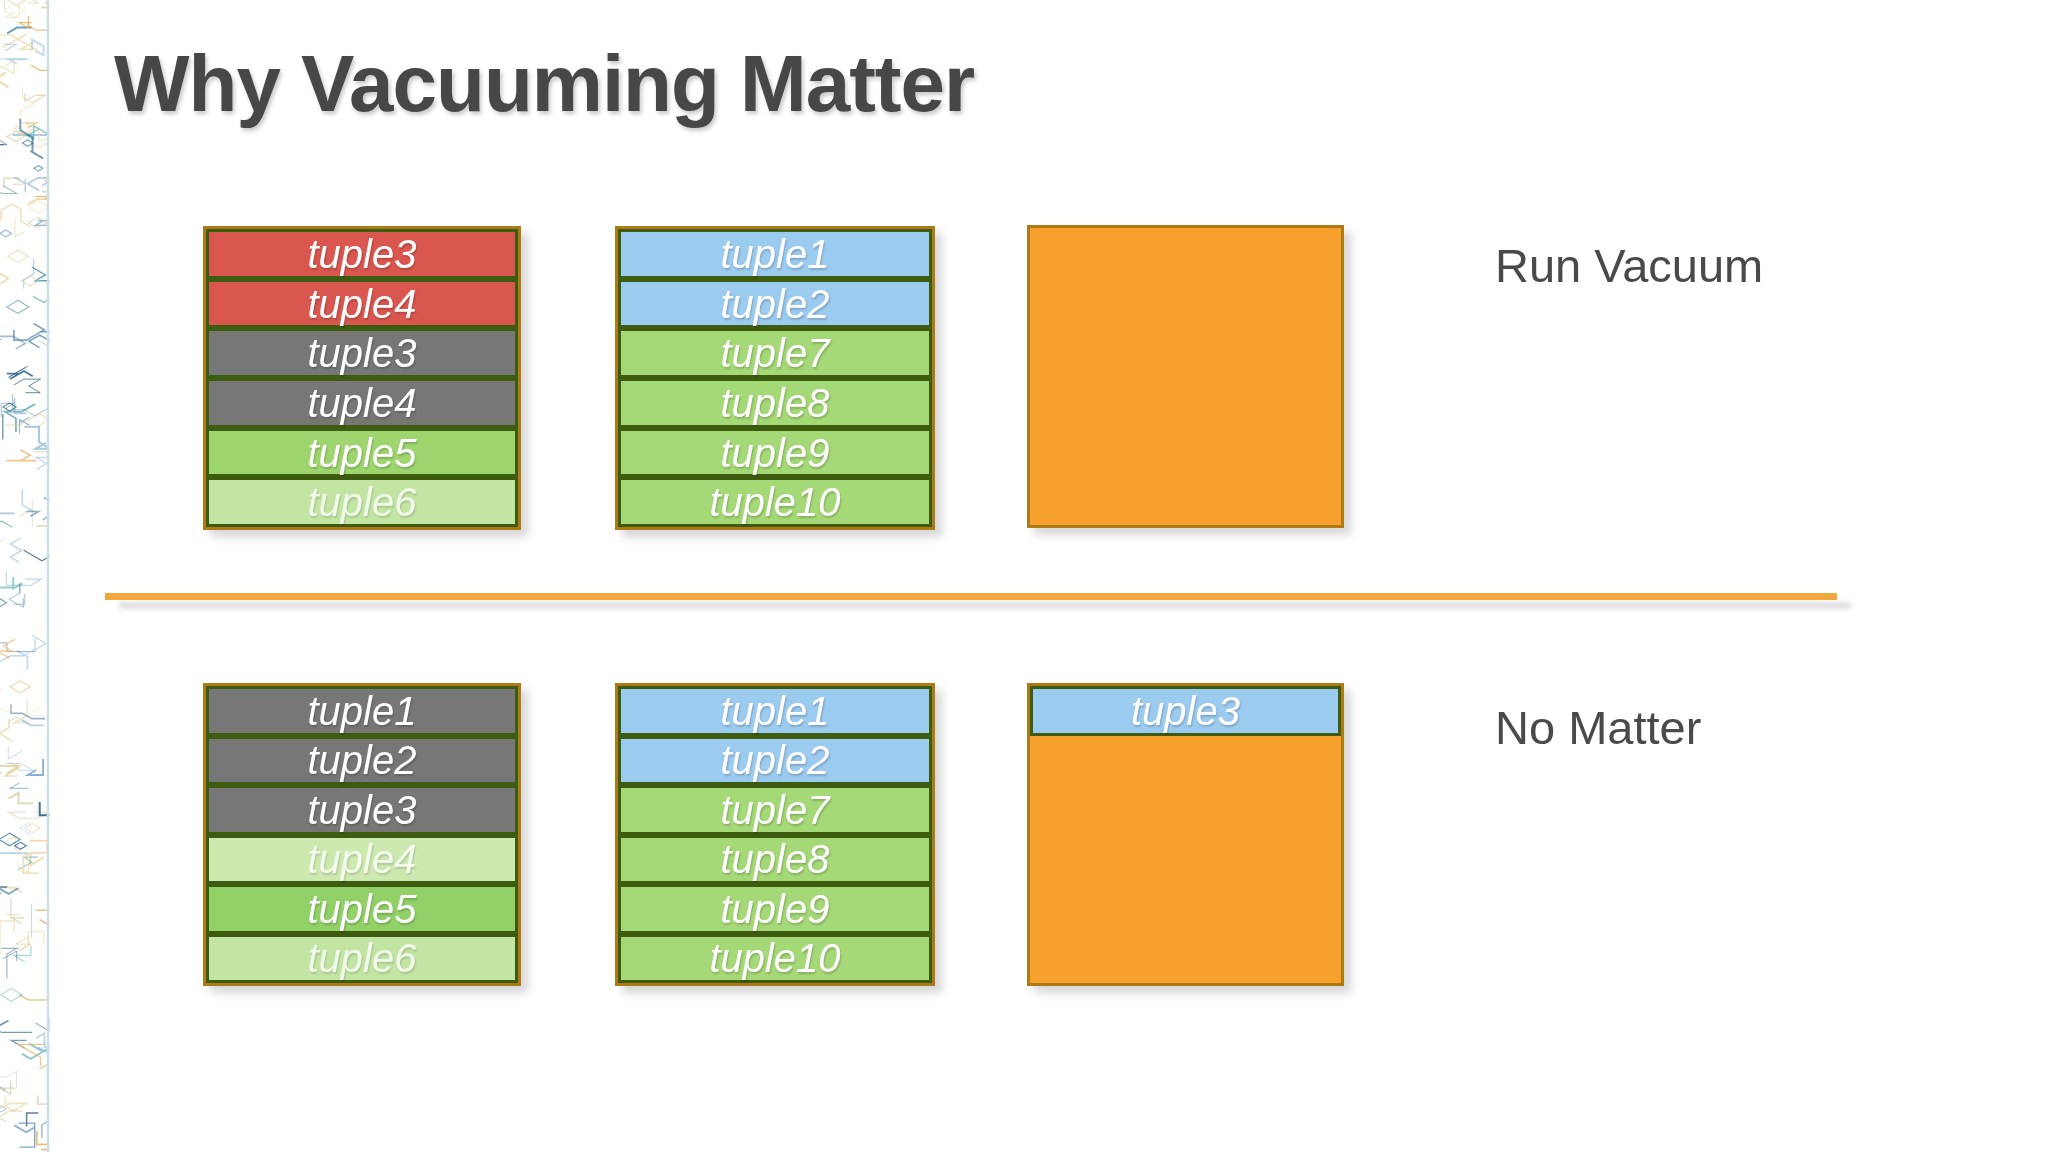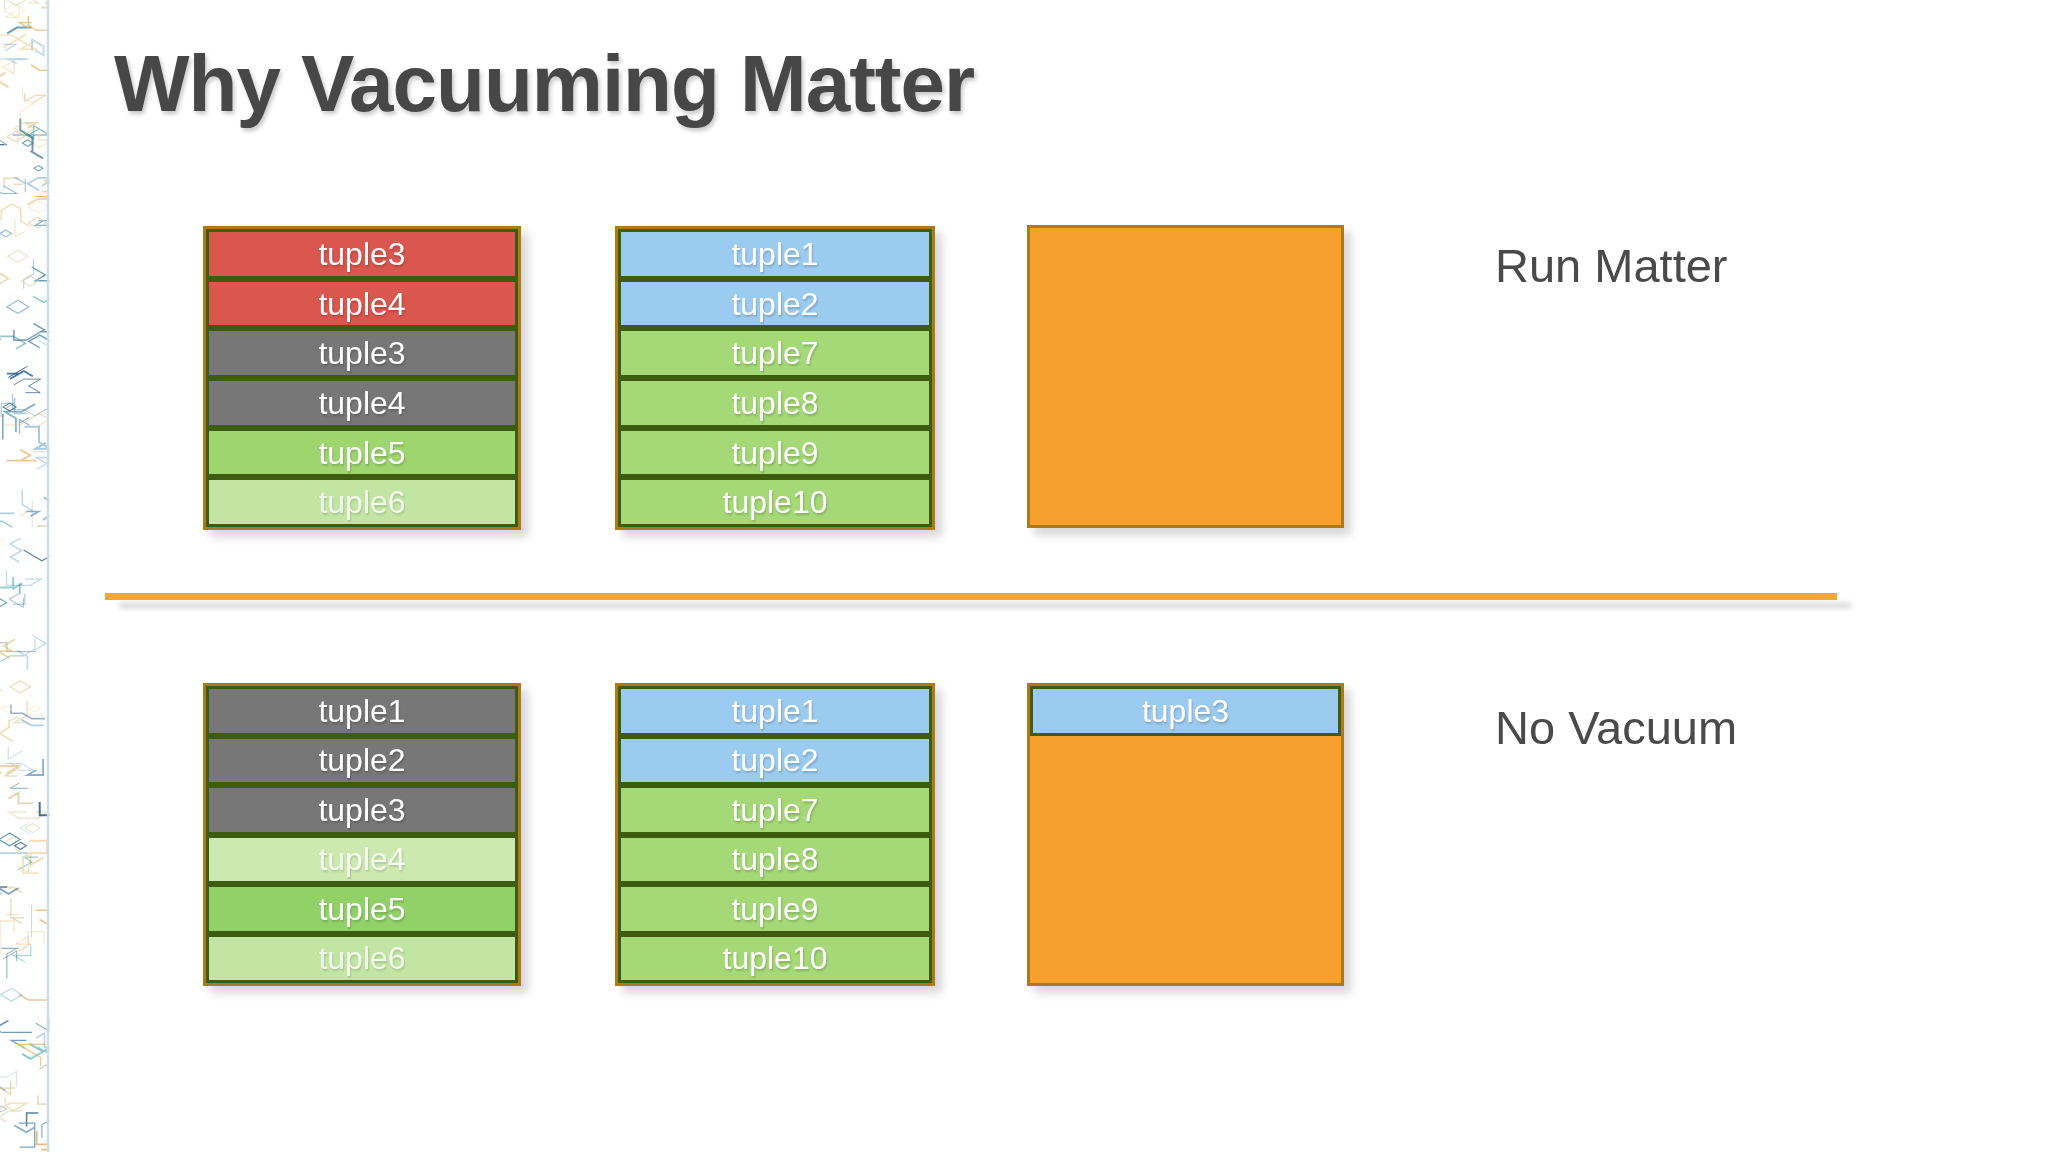--- a/index.html
+++ b/index.html
@@ -41,23 +41,24 @@
   .pos-e{left:615px;top:683px;width:320px;height:303px;}
   .pos-f{left:1027px;top:683px;width:317px;height:303px;}
   .tuple-row{
     flex:1 1 auto;box-sizing:border-box;
     border:3px solid var(--c-row-border,#3E5C10);
     display:flex;align-items:center;justify-content:center;
     overflow:visible;
   }
   .stack.partial .tuple-row{height:50px;width:100%;}
   .tuple-row span{
-    font-size:32px;line-height:1;color:var(--c-tuple-text,#FFFFFF);
+    font-size:40px;line-height:1;color:var(--c-tuple-text,#FFFFFF);
     text-shadow:1px 2px 2px rgba(0,0,0,0.18);
     white-space:nowrap;
+    font-style:italic;
   }
   .tuple-row span.muted{opacity:0.78;}
   .divider{
     position:absolute;left:105px;top:593px;width:1732px;height:7px;
     background:var(--c-divider,#F2A73E);
     box-shadow:14px 9px 5px rgba(0,0,0,0.13);
   }
 </style>
 </head>
 <body style="--c-red: #DA574F; --c-gray: #777777; --c-green-top: #9FD56F; --c-green-mid: #A5D876; --c-green2: #92D168; --c-pale-green: #C3E5A4; --c-pale-green2: #CDE9B0; --c-blue: #9CCBF0; --c-orange-fill: #F6A02D; --c-orange-border: #AD7A16; --c-row-border: #3E5C10; --c-divider: #F2A73E; --c-title-text: #474747; --c-label-text: #4A4A4A; --c-tuple-text: #FFFFFF;">
@@ -255,21 +256,21 @@
       <span>tuple8</span>
     </div>
     <div class="tuple-row" style="background: rgb(165, 216, 118);">
       <span>tuple9</span>
     </div>
     <div class="tuple-row" style="background: rgb(165, 216, 118);">
       <span>tuple10</span>
     </div>
   </div>
 <div class="stack solid pos-c" style="background: rgb(246, 160, 45);"></div>
-<div class="scenario-label run">Run Matter</div>
+<div class="scenario-label run">Run Vacuum</div>
 
 <div class="divider"></div>
 
 <div class="stack pos-d">
     <div class="tuple-row" style="background: rgb(119, 119, 119);">
       <span>tuple1</span>
     </div>
     <div class="tuple-row" style="background: rgb(119, 119, 119);">
       <span>tuple2</span>
     </div>
@@ -304,13 +305,13 @@
     </div>
     <div class="tuple-row" style="background: rgb(165, 216, 118);">
       <span>tuple10</span>
     </div>
   </div>
 <div class="stack partial pos-f" style="background: rgb(246, 160, 45);">
     <div class="tuple-row" style="background: rgb(156, 203, 240);">
       <span>tuple3</span>
     </div>
   </div>
-<div class="scenario-label no">No Vacuum</div>
+<div class="scenario-label no">No Matter</div>
 
 </body></html>

